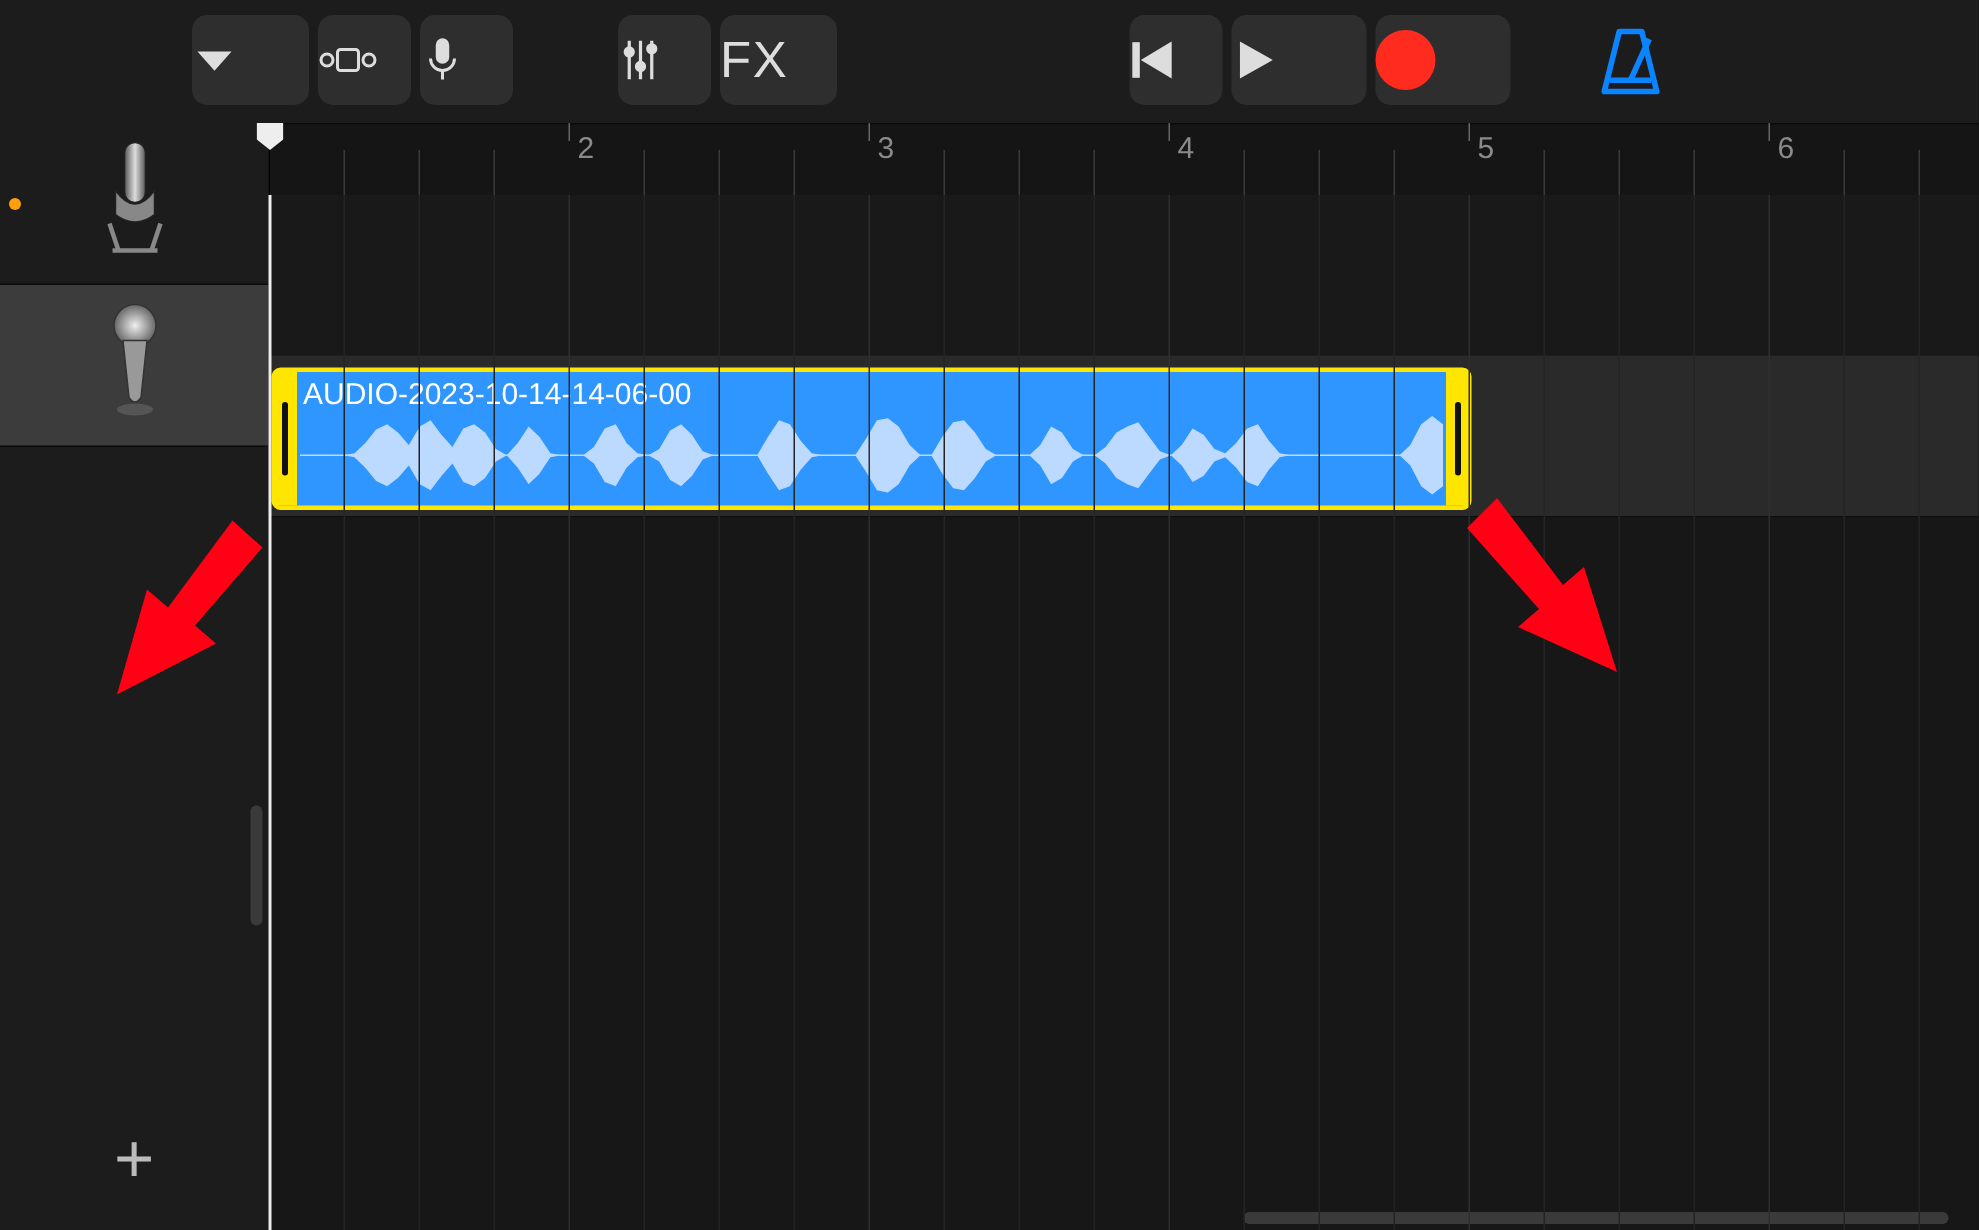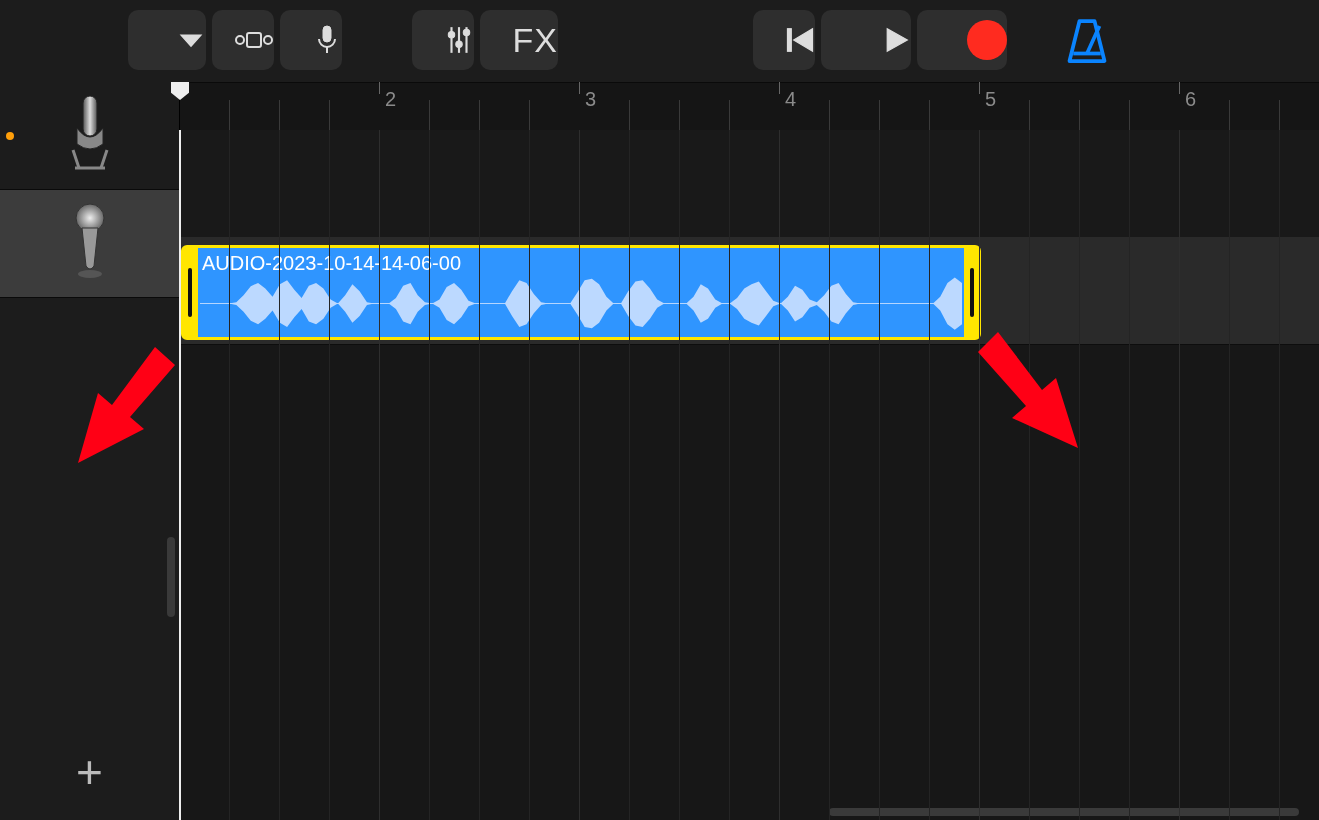--- a/index.html
+++ b/index.html
@@ -1,18 +1,18 @@
 <!DOCTYPE html>
 <html><head>
 <meta charset="utf-8">
 <style>
   html,body{margin:0;padding:0;width:1319px;height:820px;background:#151515;font-family:-apple-system,Helvetica,Arial,sans-serif;overflow:hidden;color:#ccc}
   .toolbar{position:absolute;left:0;top:0;width:1319px;height:82px;background:#1c1c1c;border-bottom:1px solid #0a0a0a}
   .btn-group{position:absolute;display:flex;gap:6px}
-  .btn{height:60px;background:#2e2e2e;border-radius:10px;display:flex;align-items:center;justify-content:flex-end;color:#ddd}
+  .btn{height:60px;background:#2e2e2e;border-radius:10px;display:flex;align-items:center;justify-content:flex-start;color:#ddd}
   .btn-sm{width:62px}
   .btn-wd{width:78px}
   .icon-svg{width:30px;height:30px;fill:#ddd;stroke:#ddd}
   .fx-text{font-size:34px;font-weight:300;color:#ddd;letter-spacing:1px}
   .record-dot{width:40px;height:40px;border-radius:50%;background:#ff2b1f}
   .metronome svg{stroke:#0a84ff;fill:none;stroke-width:3}
   
   .ruler{position:absolute;left:179px;top:82px;width:1140px;height:48px;border-bottom:1px solid #2a2a2a}
   .track-head-col{position:absolute;left:0;top:82px;width:179px;height:738px;background:#1c1c1c;border-right:1px solid #000}
   .track-area{position:absolute;left:179px;top:130px;width:1140px;height:690px;background:#171717}

